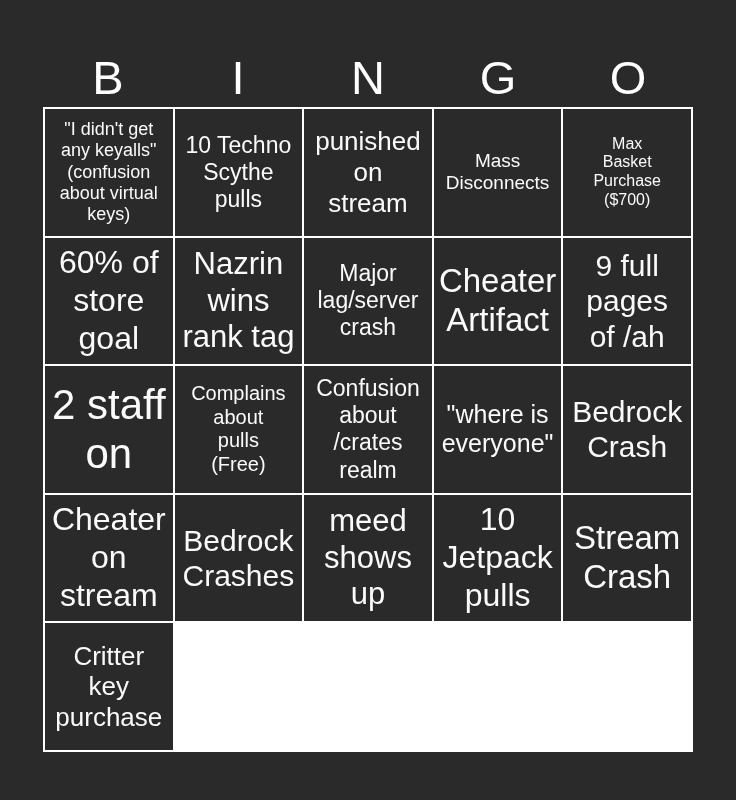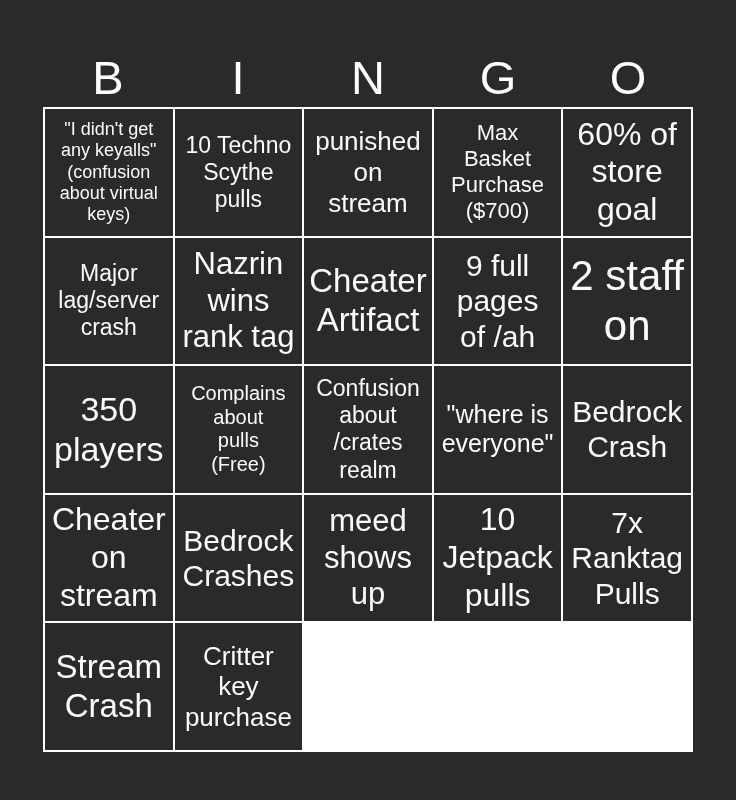--- a/index.html
+++ b/index.html
@@ -77,44 +77,44 @@
 any keyalls"
 (confusion
 about virtual
 keys)</div>
     <div class="cell" style="font-size:23px">10 Techno
 Scythe
 pulls</div>
     <div class="cell" style="font-size:26px">punished
 on
 stream</div>
-    <div class="cell" style="font-size:22px">Max
+    <div class="cell" style="font-size:19px">Mass
+Disconnects</div>
+    <div class="cell" style="font-size:16px">Max
 Basket
 Purchase
 ($700)</div>
 
     <div class="cell" style="font-size:32px">60% of
 store
 goal</div>
+    <div class="cell" style="font-size:31px">Nazrin
+wins
+rank tag</div>
     <div class="cell" style="font-size:23px">Major
 lag/server
 crash</div>
-    <div class="cell" style="font-size:31px">Nazrin
-wins
-rank tag</div>
     <div class="cell" style="font-size:33px">Cheater
 Artifact</div>
     <div class="cell" style="font-size:30px">9 full
 pages
 of /ah</div>
 
     <div class="cell" style="font-size:42px">2 staff
 on</div>
-    <div class="cell" style="font-size:34px">350
-players</div>
     <div class="cell" style="font-size:20px">Complains
 about
 pulls
 (Free)</div>
     <div class="cell" style="font-size:23px">Confusion
 about
 /crates
 realm</div>
     <div class="cell" style="font-size:25px">"where is
 everyone"</div>
@@ -126,23 +126,20 @@
 stream</div>
     <div class="cell" style="font-size:30px">Bedrock
 Crashes</div>
     <div class="cell" style="font-size:31px">meed
 shows
 up</div>
 
     <div class="cell" style="font-size:32px">10
 Jetpack
 pulls</div>
-    <div class="cell" style="font-size:30px">7x
-Ranktag
-Pulls</div>
     <div class="cell" style="font-size:33px">Stream
 Crash</div>
     <div class="cell" style="font-size:26px">Critter
 key
 purchase</div>
   </div>
 
 </div>
 
 </body></html>

